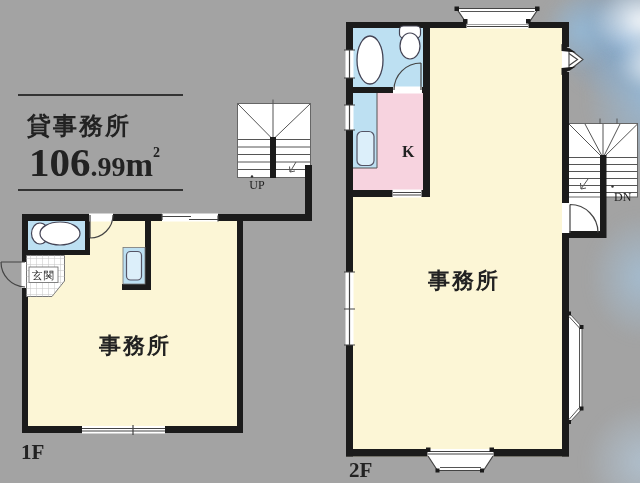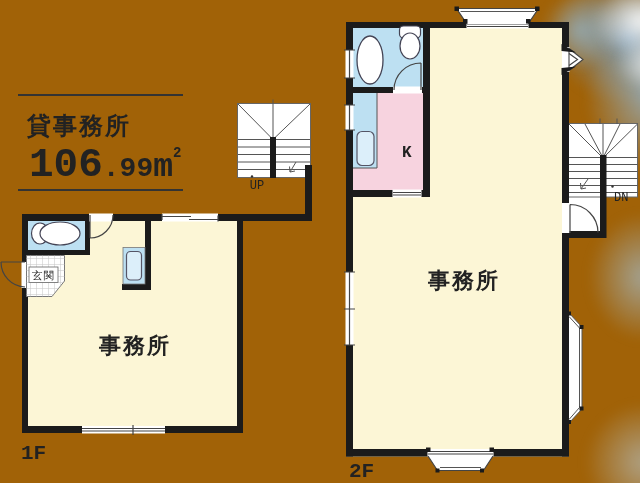--- a/index.html
+++ b/index.html
@@ -1,17 +1,17 @@
 <!DOCTYPE html>
 <html style="--room-fill: #FCF6D6; --wet-area-fill: #BDE0F2; --fixture-fill: #DCEFFA; --kitchen-fill: #F7D3DF; --wall: #1B1B1B; --thin-line: #555555; --text: #222222; --cloud: #A8CCE8;"><head>
 <meta charset="utf-8">
 <style>
   html,body{margin:0;padding:0;background:#fff;}
-  .stage{position:relative;width:640px;height:483px;background:#a16207;overflow:hidden;
-         font-family:Liberation Mono, monospace;text-align:right;}
+  .stage{position:relative;width:640px;height:483px;background:#a3a3a3;overflow:hidden;
+         font-family:Liberation Serif, serif;text-align:right;}
   .cloud{position:absolute;border-radius:50%;pointer-events:none;}
   .c1{left:550px;top:-34px;width:160px;height:140px;filter:blur(5px);
       background:radial-gradient(ellipse at center, rgba(116,166,214,.85) 0%, rgba(116,166,214,0) 70%);}
   .c2{left:584px;top:22px;width:130px;height:150px;filter:blur(5px);
       background:radial-gradient(ellipse at center, rgba(146,190,228,.72) 0%, rgba(146,190,228,0) 70%);}
   .c6{left:540px;top:-10px;width:80px;height:80px;filter:blur(5px);
       background:radial-gradient(ellipse at center, rgba(150,195,230,.6) 0%, rgba(150,195,230,0) 70%);}
   .c3{left:592px;top:-16px;width:100px;height:74px;filter:blur(6px);
       background:radial-gradient(ellipse at center, rgba(255,255,255,.95) 0%, rgba(255,255,255,0) 70%);}
   .c3b{left:616px;top:36px;width:80px;height:56px;filter:blur(6px);

